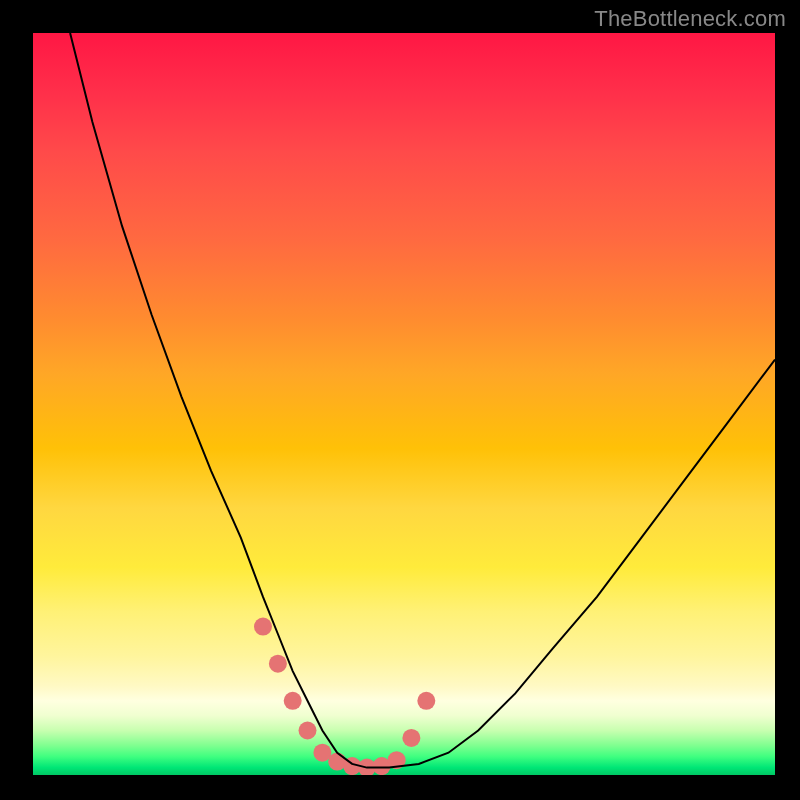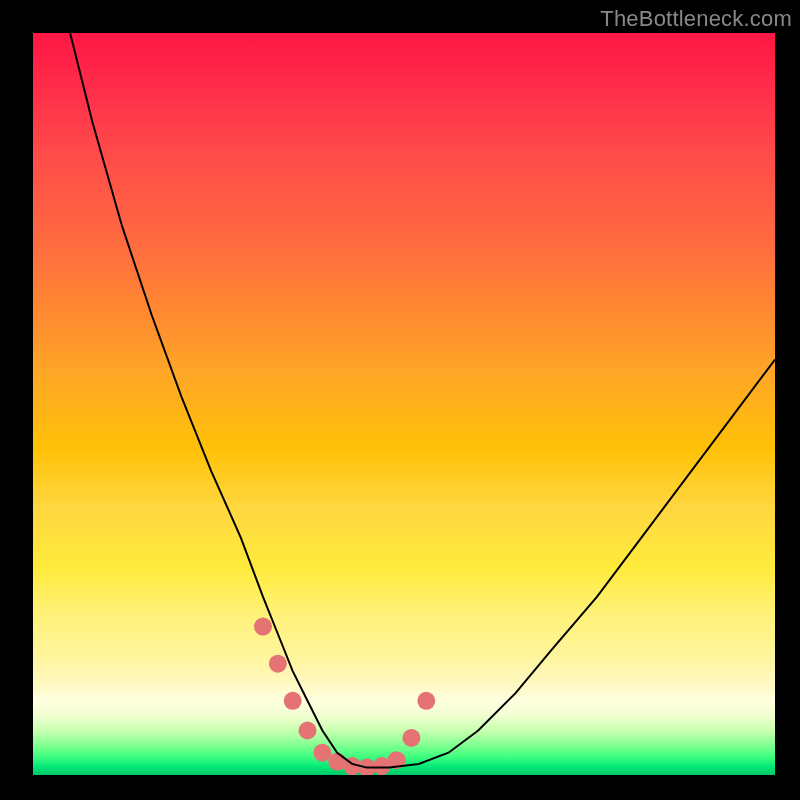--- a/index.html
+++ b/index.html
@@ -7,21 +7,21 @@
     width: 800px;
     height: 800px;
     background: #000;
     position: relative;
     font-family: Arial, sans-serif;
     overflow: hidden;
   }
   .watermark {
     position: absolute;
     top: 6px;
-    right: 8px;
+    right: 14px;
     color: #888;
     font-size: 22px;
     font-weight: 500;
     z-index: 10;
     letter-spacing: 0.2px;
   }
   .plot-area {
     position: absolute;
     left: 33px;
     top: 33px;

